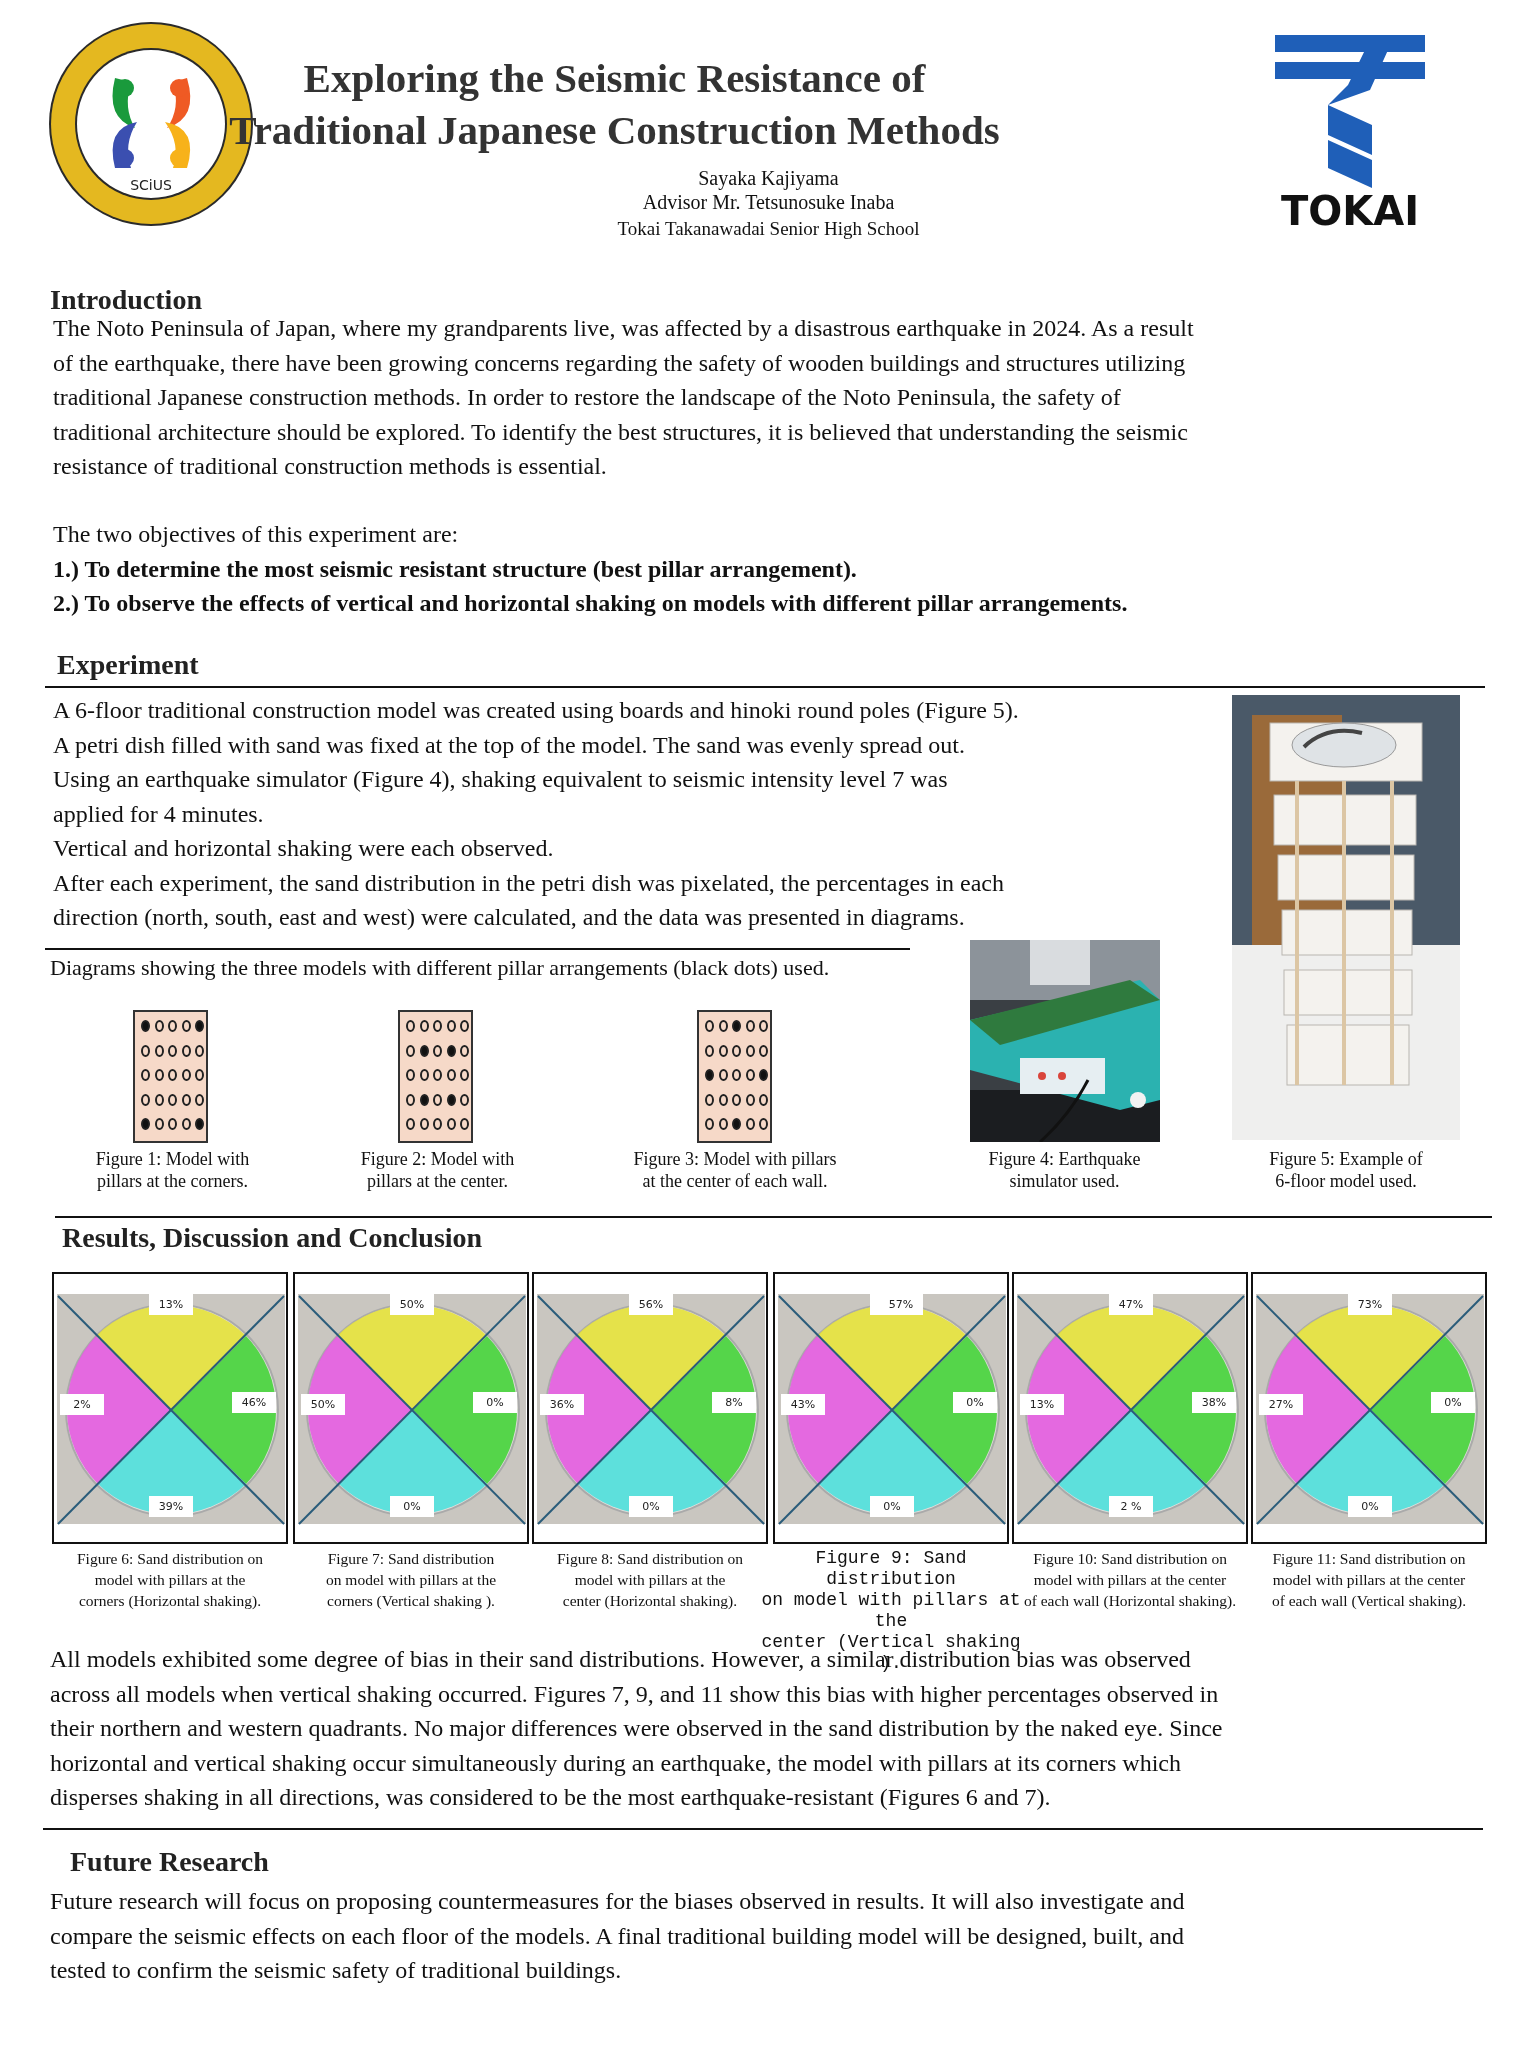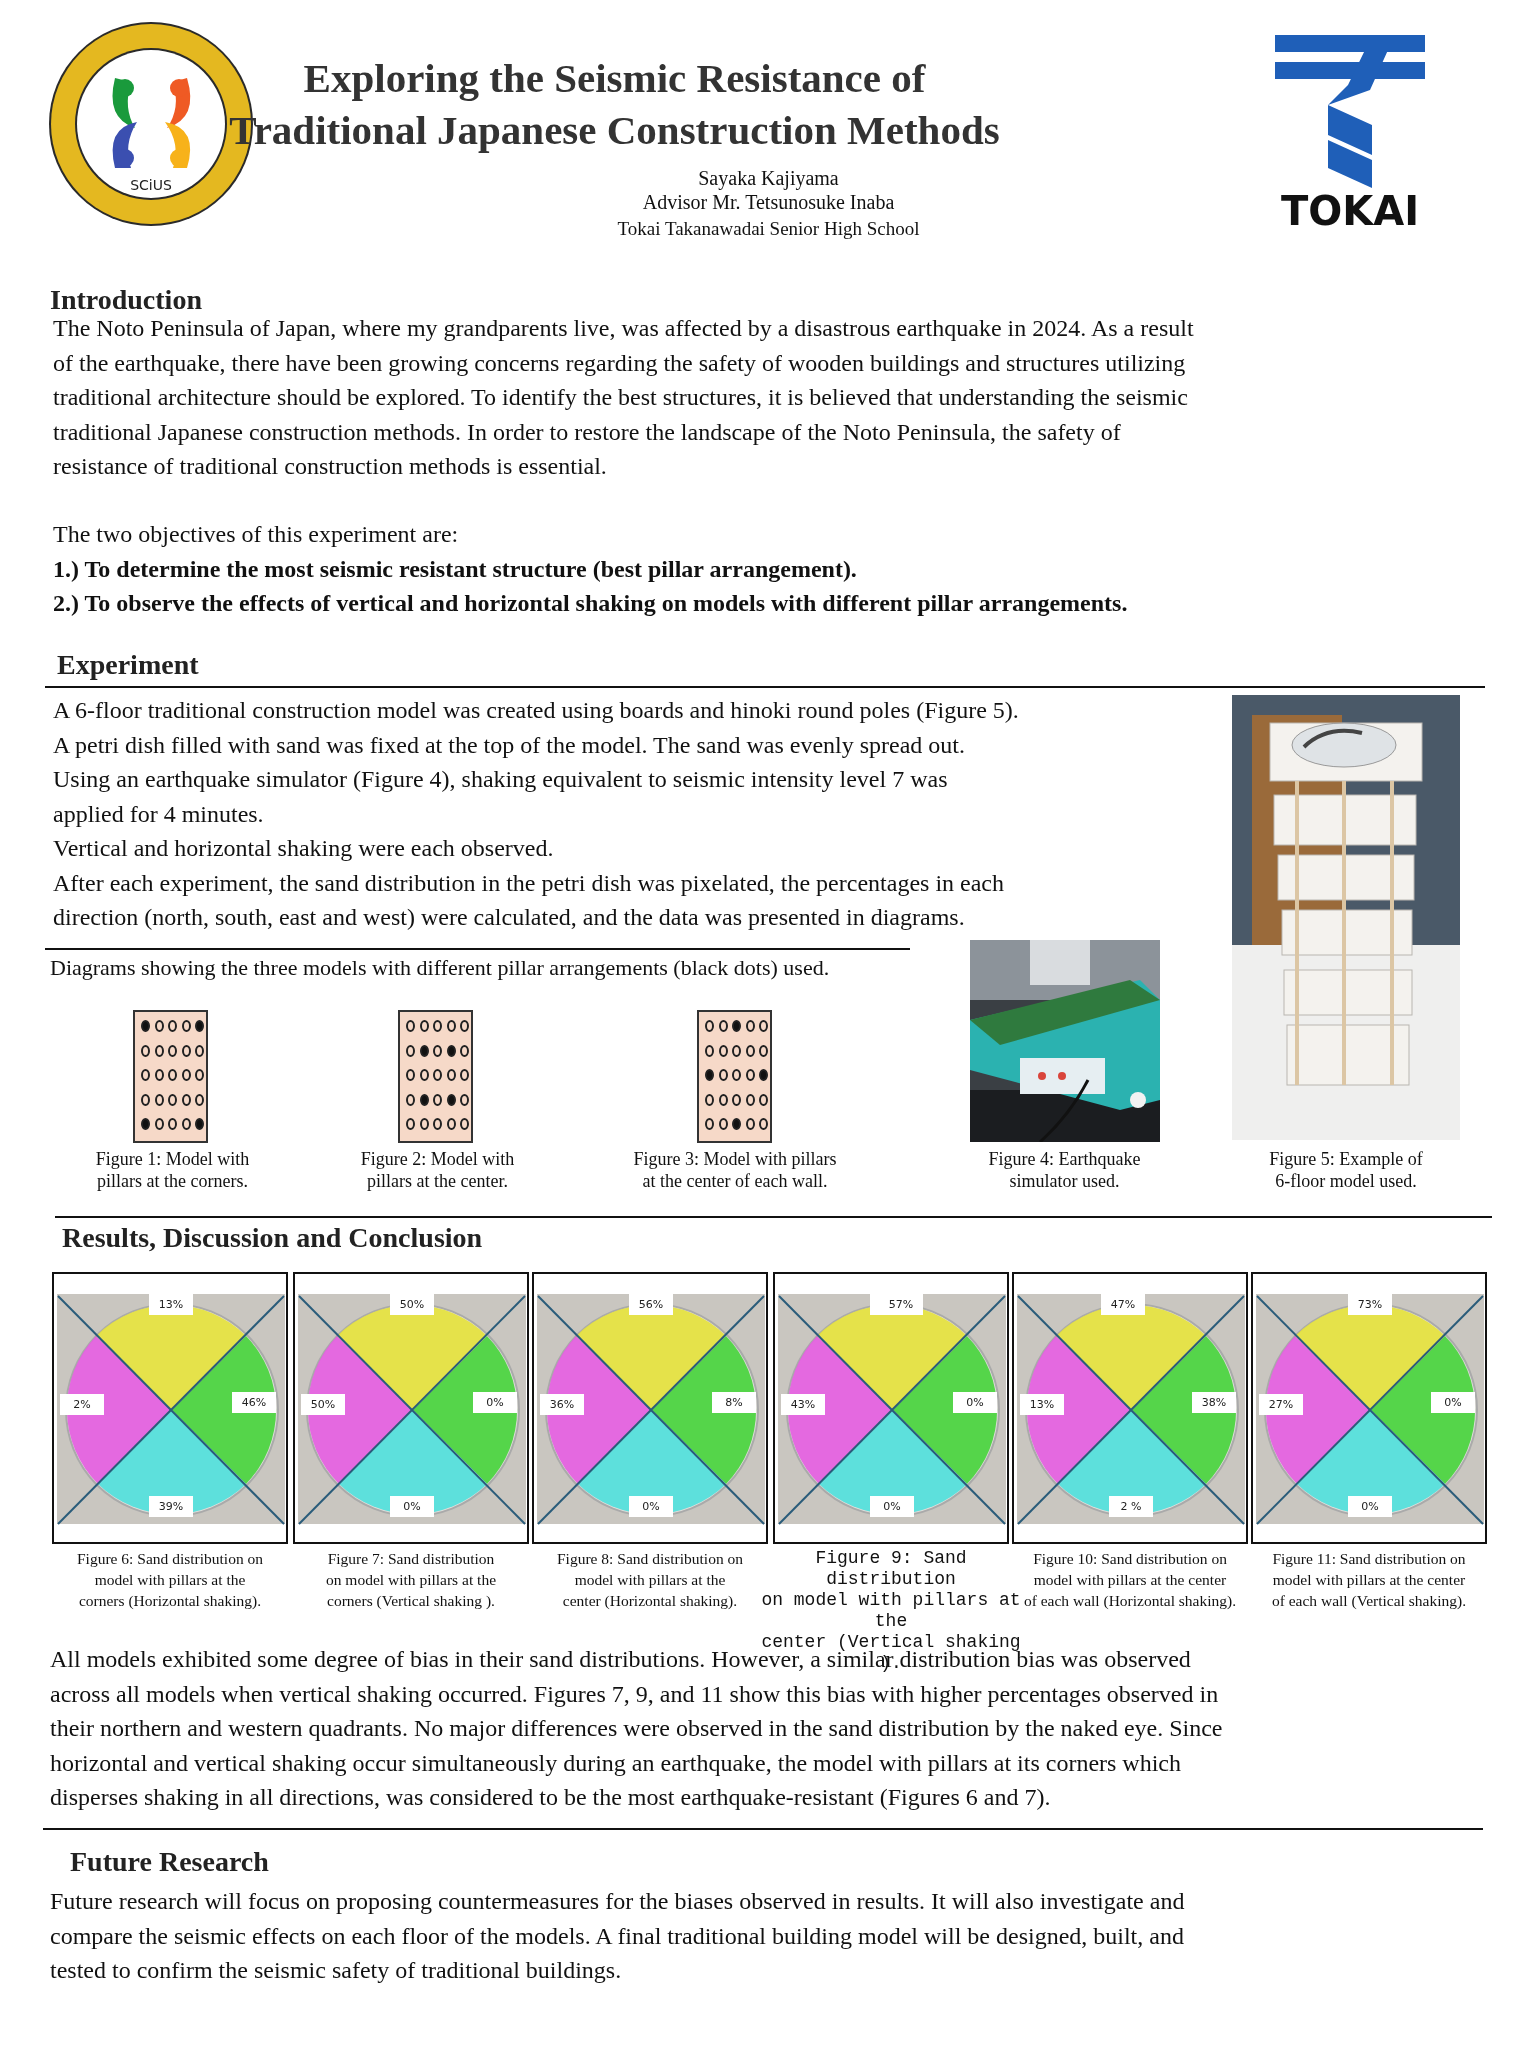--- a/index.html
+++ b/index.html
@@ -54,22 +54,22 @@
     <path d="M95 20 L118 20 L100 60 L58 75 L102 95 L102 125 L58 105 L58 75 L78 55 Z" fill="#1f5fb8"></path>
     <path d="M58 110 L102 130 L102 158 L58 138 Z" fill="#1f5fb8"></path>
     <text x="80" y="195" text-anchor="middle" font-family="DejaVu Sans, sans-serif" font-weight="bold" font-size="40" fill="#111">TOKAI</text>
   </svg>
 </div>
 
 <div class="abs h2" style="left:50px;top:268px;margin-top:16px;">Introduction</div>
 <div class="abs para" style="left:53px;top:311px;width:1385px;">
   <div>The Noto Peninsula of Japan, where my grandparents live, was affected by a disastrous earthquake in 2024. As a result</div>
   <div>of the earthquake, there have been growing concerns regarding the safety of wooden buildings and structures utilizing</div>
+  <div>traditional Japanese construction methods. In order to restore the landscape of the Noto Peninsula, the safety of</div>
   <div>traditional architecture should be explored. To identify the best structures, it is believed that understanding the seismic</div>
-  <div>traditional Japanese construction methods. In order to restore the landscape of the Noto Peninsula, the safety of</div>
   <div>resistance of traditional construction methods is essential.</div>
 </div>
 <div class="abs para" style="left:53px;top:517px;width:1385px;">
   <div>The two objectives of this experiment are:</div>
   <div style="font-weight:bold;">1.) To determine the most seismic resistant structure (best pillar arrangement).</div>
   <div style="font-weight:bold;">2.) To observe the effects of vertical and horizontal shaking on models with different pillar arrangements.</div>
 </div>
 
 <div class="abs h2" style="left:57px;top:649px;">Experiment</div>
 <div class="abs rule" style="left:45px;top:686px;width:1440px;"></div>
@@ -291,21 +291,21 @@
     </div>
     <div class="abs fig" style="left: 1012px; top: 1272px; width: 236px; height: 272px;"><svg width="232" height="268" viewBox="0 0 232 268">
         <rect x="3" y="20" width="228" height="230" fill="#c9c6c0"></rect>
         <circle cx="118" cy="136" r="106" fill="#e2e0dc" stroke="#aaa" stroke-width="2"></circle>
         <path d="M118 136 L42 62 A106 106 0 0 1 192 62 Z" fill="#e6e23a" opacity="0.9"></path>
         <path d="M118 136 L192 62 A106 106 0 0 1 192 210 Z" fill="#46d43a" opacity="0.9"></path>
         <path d="M118 136 L192 210 A106 106 0 0 1 44 210 Z" fill="#4fe0dc" opacity="0.9"></path>
         <path d="M118 136 L44 210 A106 106 0 0 1 42 62 Z" fill="#e45ce0" opacity="0.9"></path>
         <line x1="4" y1="22" x2="230" y2="250" stroke="#2a5c7a" stroke-width="2"></line>
         <line x1="230" y1="22" x2="4" y2="250" stroke="#2a5c7a" stroke-width="2"></line>
-      </svg><div class="pct" style="left: 87px; top: 20px; width: 44px;">47%</div><div class="pct" style="left: 178px; top: 118px; width: 44px;">38%</div><div class="pct" style="left: 95px; top: 222px; width: 44px;">2 %</div><div class="pct" style="left: 6px; top: 120px; width: 44px;">13%</div></div>
+      </svg><div class="pct" style="left: 95px; top: 20px; width: 44px;">47%</div><div class="pct" style="left: 178px; top: 118px; width: 44px;">38%</div><div class="pct" style="left: 95px; top: 222px; width: 44px;">2 %</div><div class="pct" style="left: 6px; top: 120px; width: 44px;">13%</div></div>
     <div class="abs cap" style="left: 1000px; top: 1548px; width: 260px; font-size: 15.5px; line-height: 21px;">
       <div>Figure 10: Sand distribution on</div>
       <div>model with pillars at the center</div>
       <div>of each wall (Horizontal shaking).</div>
     </div>
     <div class="abs fig" style="left: 1251px; top: 1272px; width: 236px; height: 272px;"><svg width="232" height="268" viewBox="0 0 232 268">
         <rect x="3" y="20" width="228" height="230" fill="#c9c6c0"></rect>
         <circle cx="118" cy="136" r="106" fill="#e2e0dc" stroke="#aaa" stroke-width="2"></circle>
         <path d="M118 136 L42 62 A106 106 0 0 1 192 62 Z" fill="#e6e23a" opacity="0.9"></path>
         <path d="M118 136 L192 62 A106 106 0 0 1 192 210 Z" fill="#46d43a" opacity="0.9"></path>

